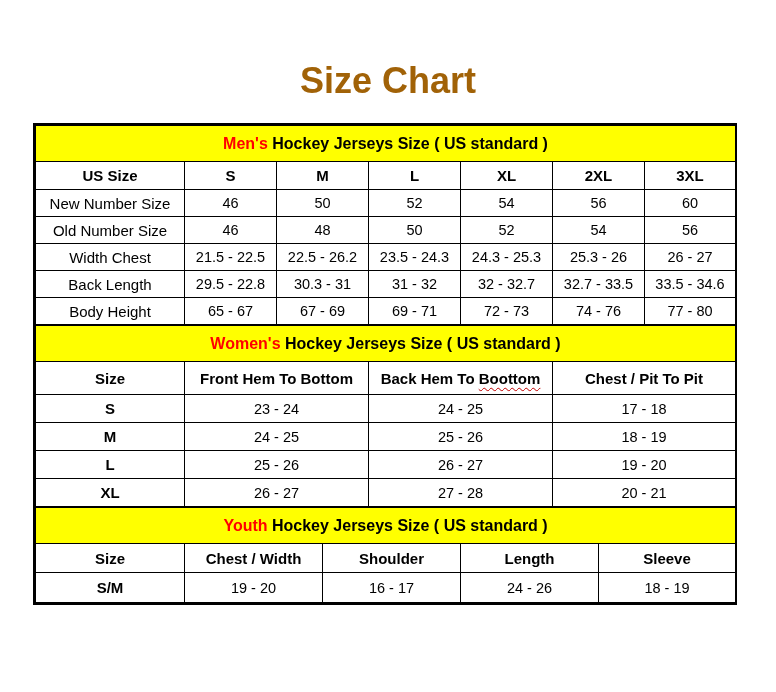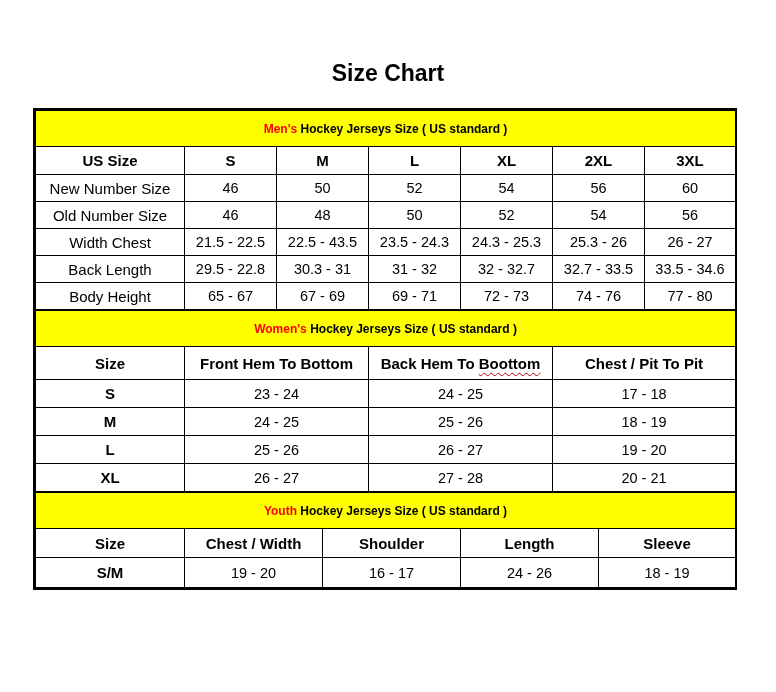--- a/index.html
+++ b/index.html
@@ -3,33 +3,33 @@
 <meta charset="utf-8">
 <style>
   html,body { margin:0; padding:0; }
   body {
     width:776px; height:692px; background:#ffffff;
     font-family:"Liberation Sans", sans-serif; color:#000;
     overflow:hidden;
   }
   .page-title {
     margin:60px 0 0 0; text-align:center;
-    font-size:23px; font-weight:bold; color:#000000;
+    font-size:36px; font-weight:bold; color:#a16207;
   }
   .tables-wrap {
     width:700px; margin:21px 0 0 33px;
     border:2.5px solid #000; box-sizing:content-box;
   }
   table { border-collapse:collapse; table-layout:fixed; width:700px; }
   td {
     border:1.5px solid #000; text-align:center; vertical-align:middle;
     padding:0 2px; overflow:hidden; white-space:nowrap;
   }
   .band {
-    background:#FFFF00; font-size:12px; font-weight:bold; height:35px;
+    background:#FFFF00; font-size:16px; font-weight:bold; height:35px;
   }
   .band-accent { color:#FF0000; }
   .hdr { font-weight:bold; font-size:15px; }
   .lbl { font-size:15px; }
   .lbl-b { font-size:15px; font-weight:bold; }
   .val { font-size:14.5px; }
   .men-hdr-row td { height:27px; }
   .men-row td { height:26px;margin-top:18px; }
   .wom-hdr-row td { height:32px; }
   .wom-row td { height:27px; }
@@ -89,21 +89,21 @@
       <td class="val">46</td>
       <td class="val">48</td>
       <td class="val">50</td>
       <td class="val">52</td>
       <td class="val">54</td>
       <td class="val">56</td>
     </tr>
     <tr class="men-row">
       <td class="lbl">Width Chest</td>
       <td class="val">21.5 - 22.5</td>
-      <td class="val">22.5 - 43.5</td>
+      <td class="val">22.5 - 26.2</td>
       <td class="val">23.5 - 24.3</td>
       <td class="val">24.3 - 25.3</td>
       <td class="val">25.3 - 26</td>
       <td class="val">26 - 27</td>
     </tr>
     <tr class="men-row">
       <td class="lbl">Back Length</td>
       <td class="val">29.5 - 22.8</td>
       <td class="val">30.3 - 31</td>
       <td class="val">31 - 32</td>

